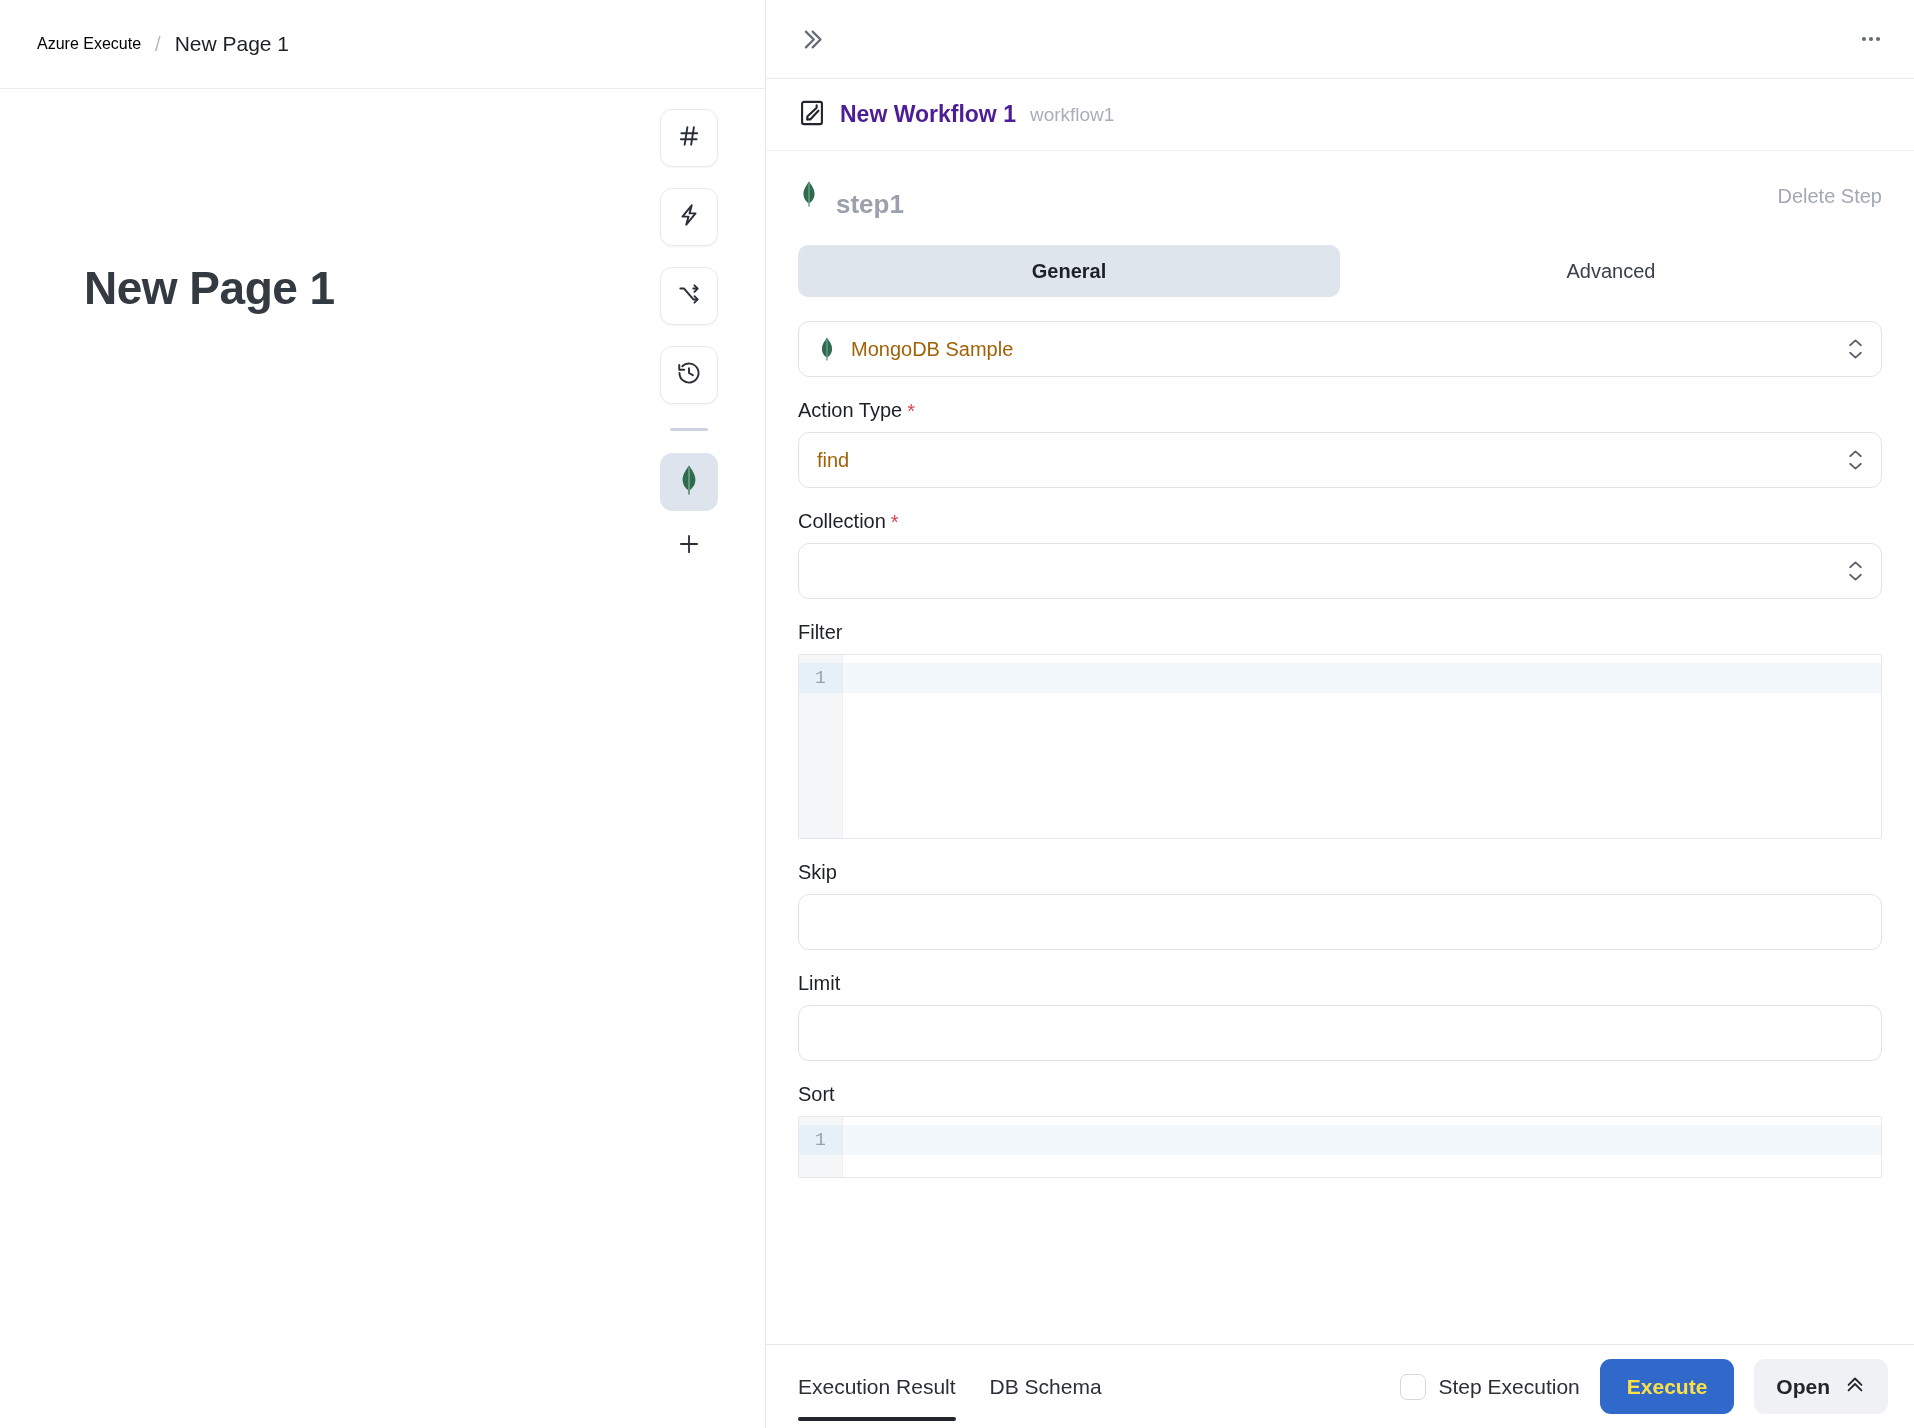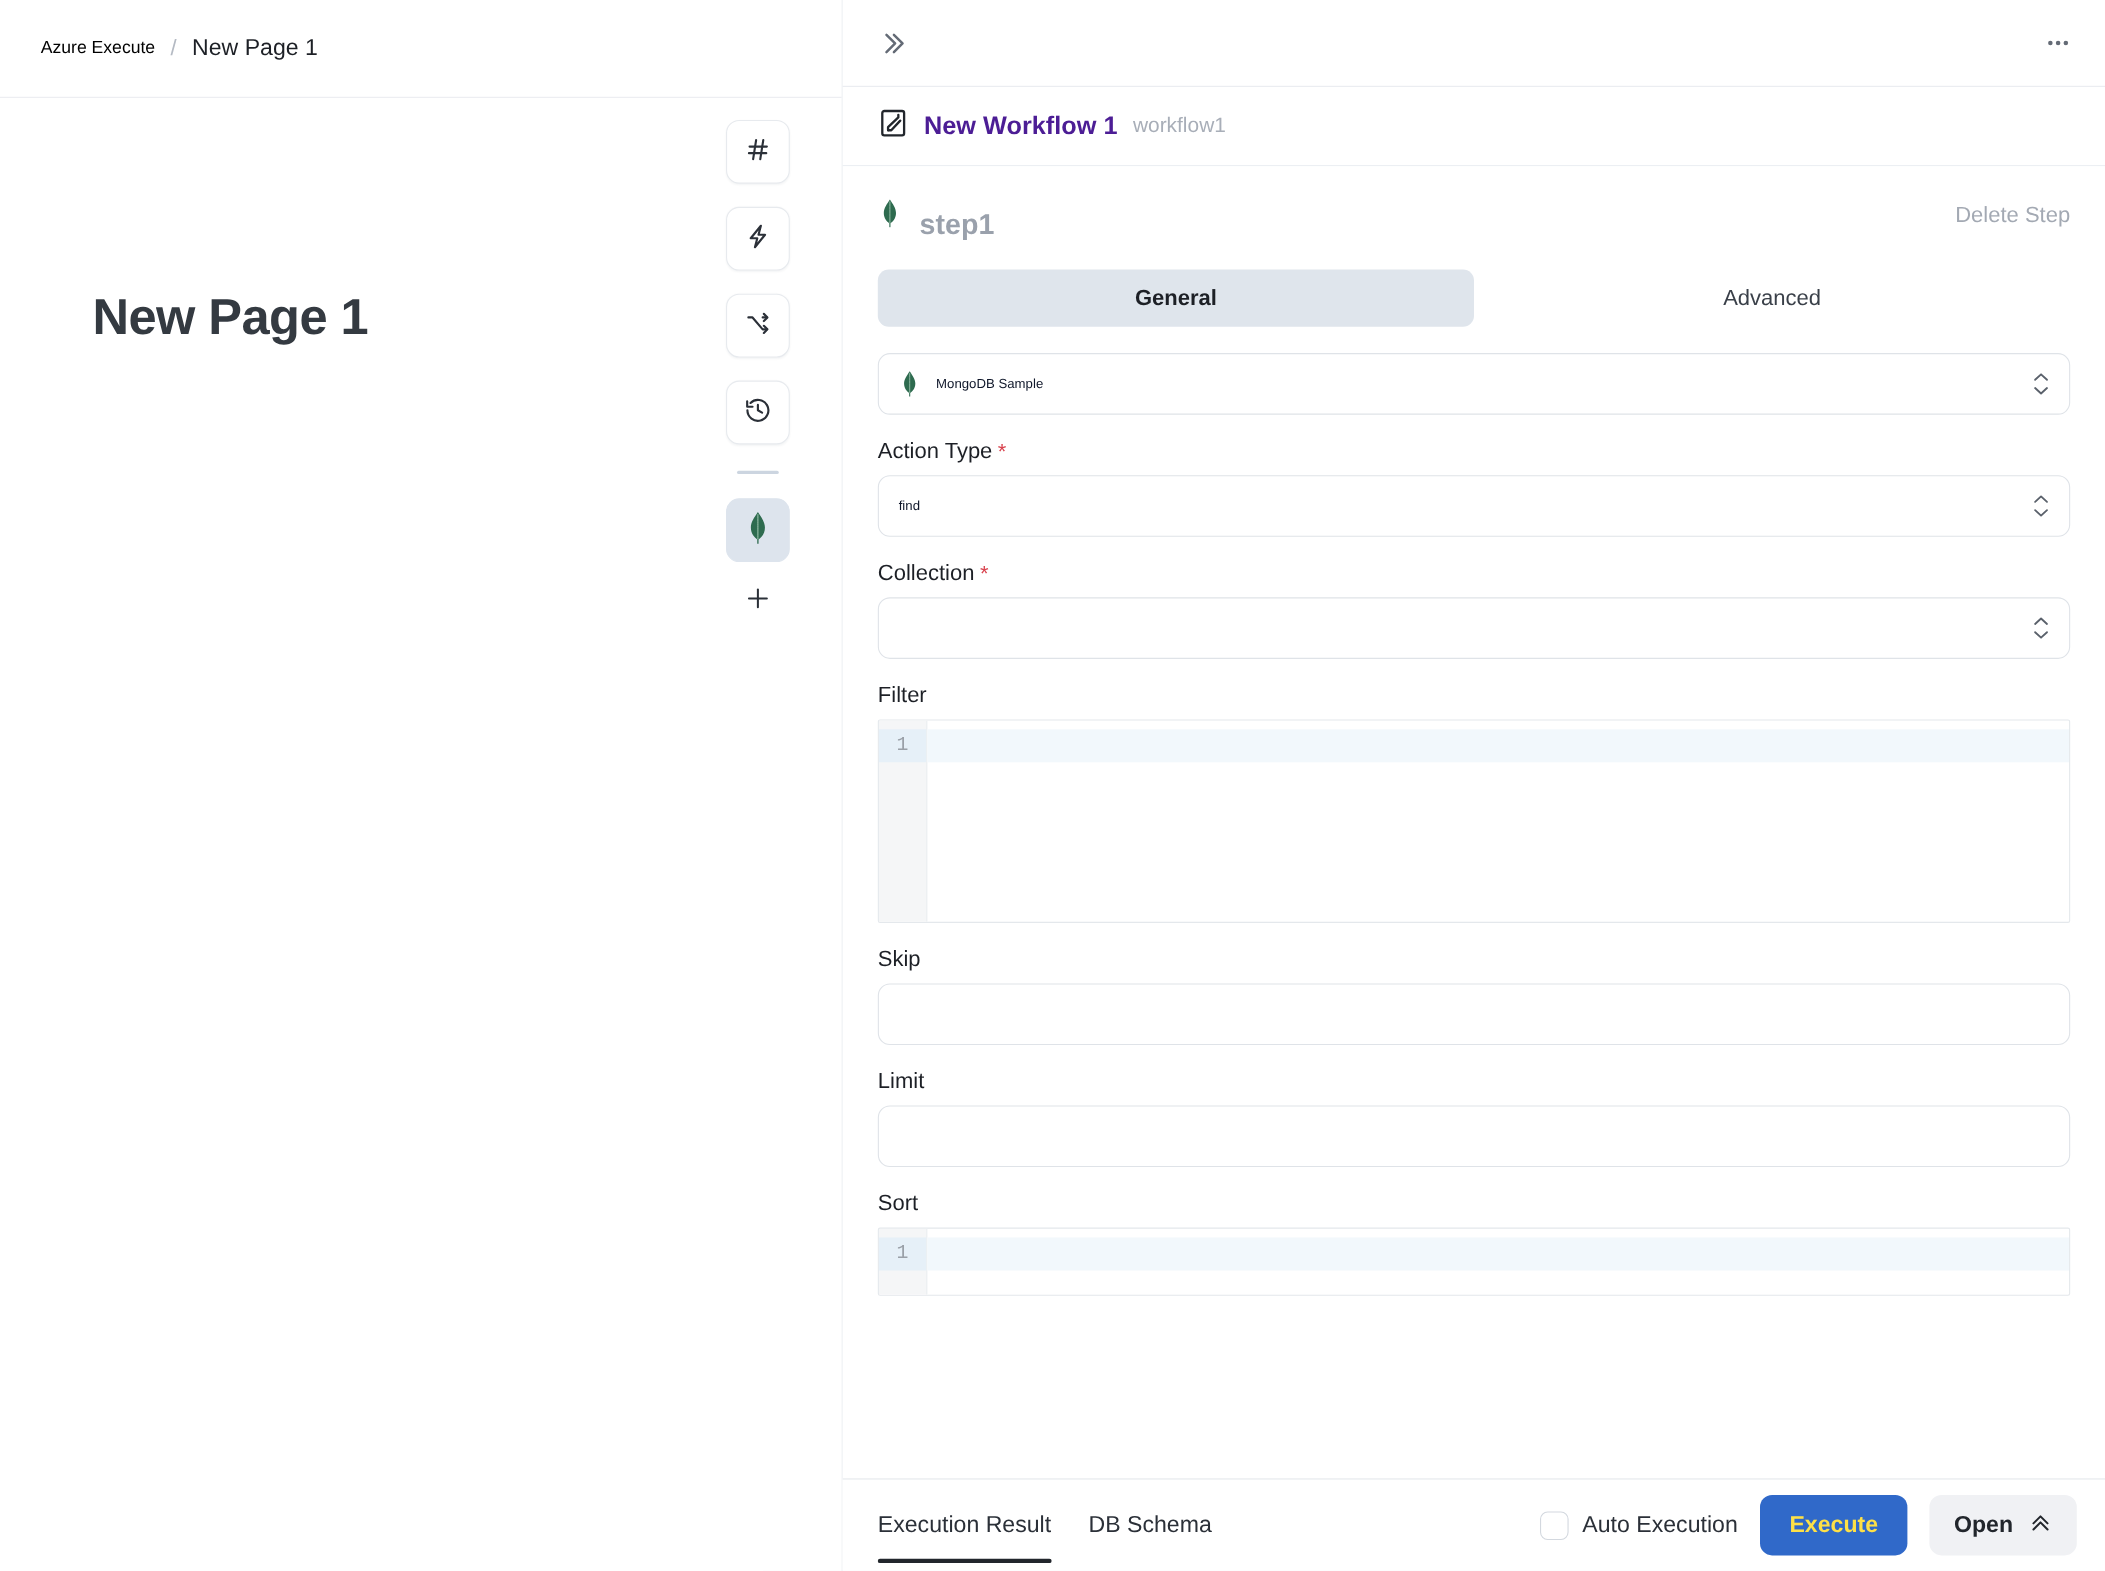--- a/index.html
+++ b/index.html
@@ -159,21 +159,21 @@
     width: 100%;
     height: 56px;
     border: 1px solid #dfe3e8;
     border-radius: 11px;
     background: #fff;
     display: flex; align-items: center;
     padding: 0 18px;
     position: relative;
     cursor: pointer;
   }
-  .select-val { font-size: 12px; color: #0f172a; }
+  .select-val { font-size: 20px; color: #a16207; }
   .select-box .leaf { margin-right: 14px; display: flex; }
   .chev-stack {
     position: absolute; right: 18px; top: 50%;
     transform: translateY(-50%);
     display: flex; flex-direction: column; gap: 3px;
     align-items: center;
   }
   .block { margin-top: 22px; }
   .block.first { margin-top: 24px; }
 
@@ -510,21 +510,21 @@
     </div>
 
     <div class="bottom-bar">
       <div class="bb-tabs">
         <div class="bb-tab active">Execution Result</div>
         <div class="bb-tab">DB Schema</div>
       </div>
       <div class="bb-right">
         <div class="checkbox-wrap">
           <span class="checkbox"></span>
-          <span class="cb-label">Auto Execution</span>
+          <span class="cb-label">Step Execution</span>
         </div>
         <div class="btn-execute">Execute</div>
         <div class="btn-open">
           <span>Open</span>
           <span>
             <svg width="22" height="22" viewBox="0 0 24 24" fill="none" stroke="#22262c" stroke-width="2" stroke-linecap="round" stroke-linejoin="round">
               <polyline points="5,13 12,6 19,13"></polyline>
               <polyline points="5,19 12,12 19,19"></polyline>
             </svg>
           </span>

